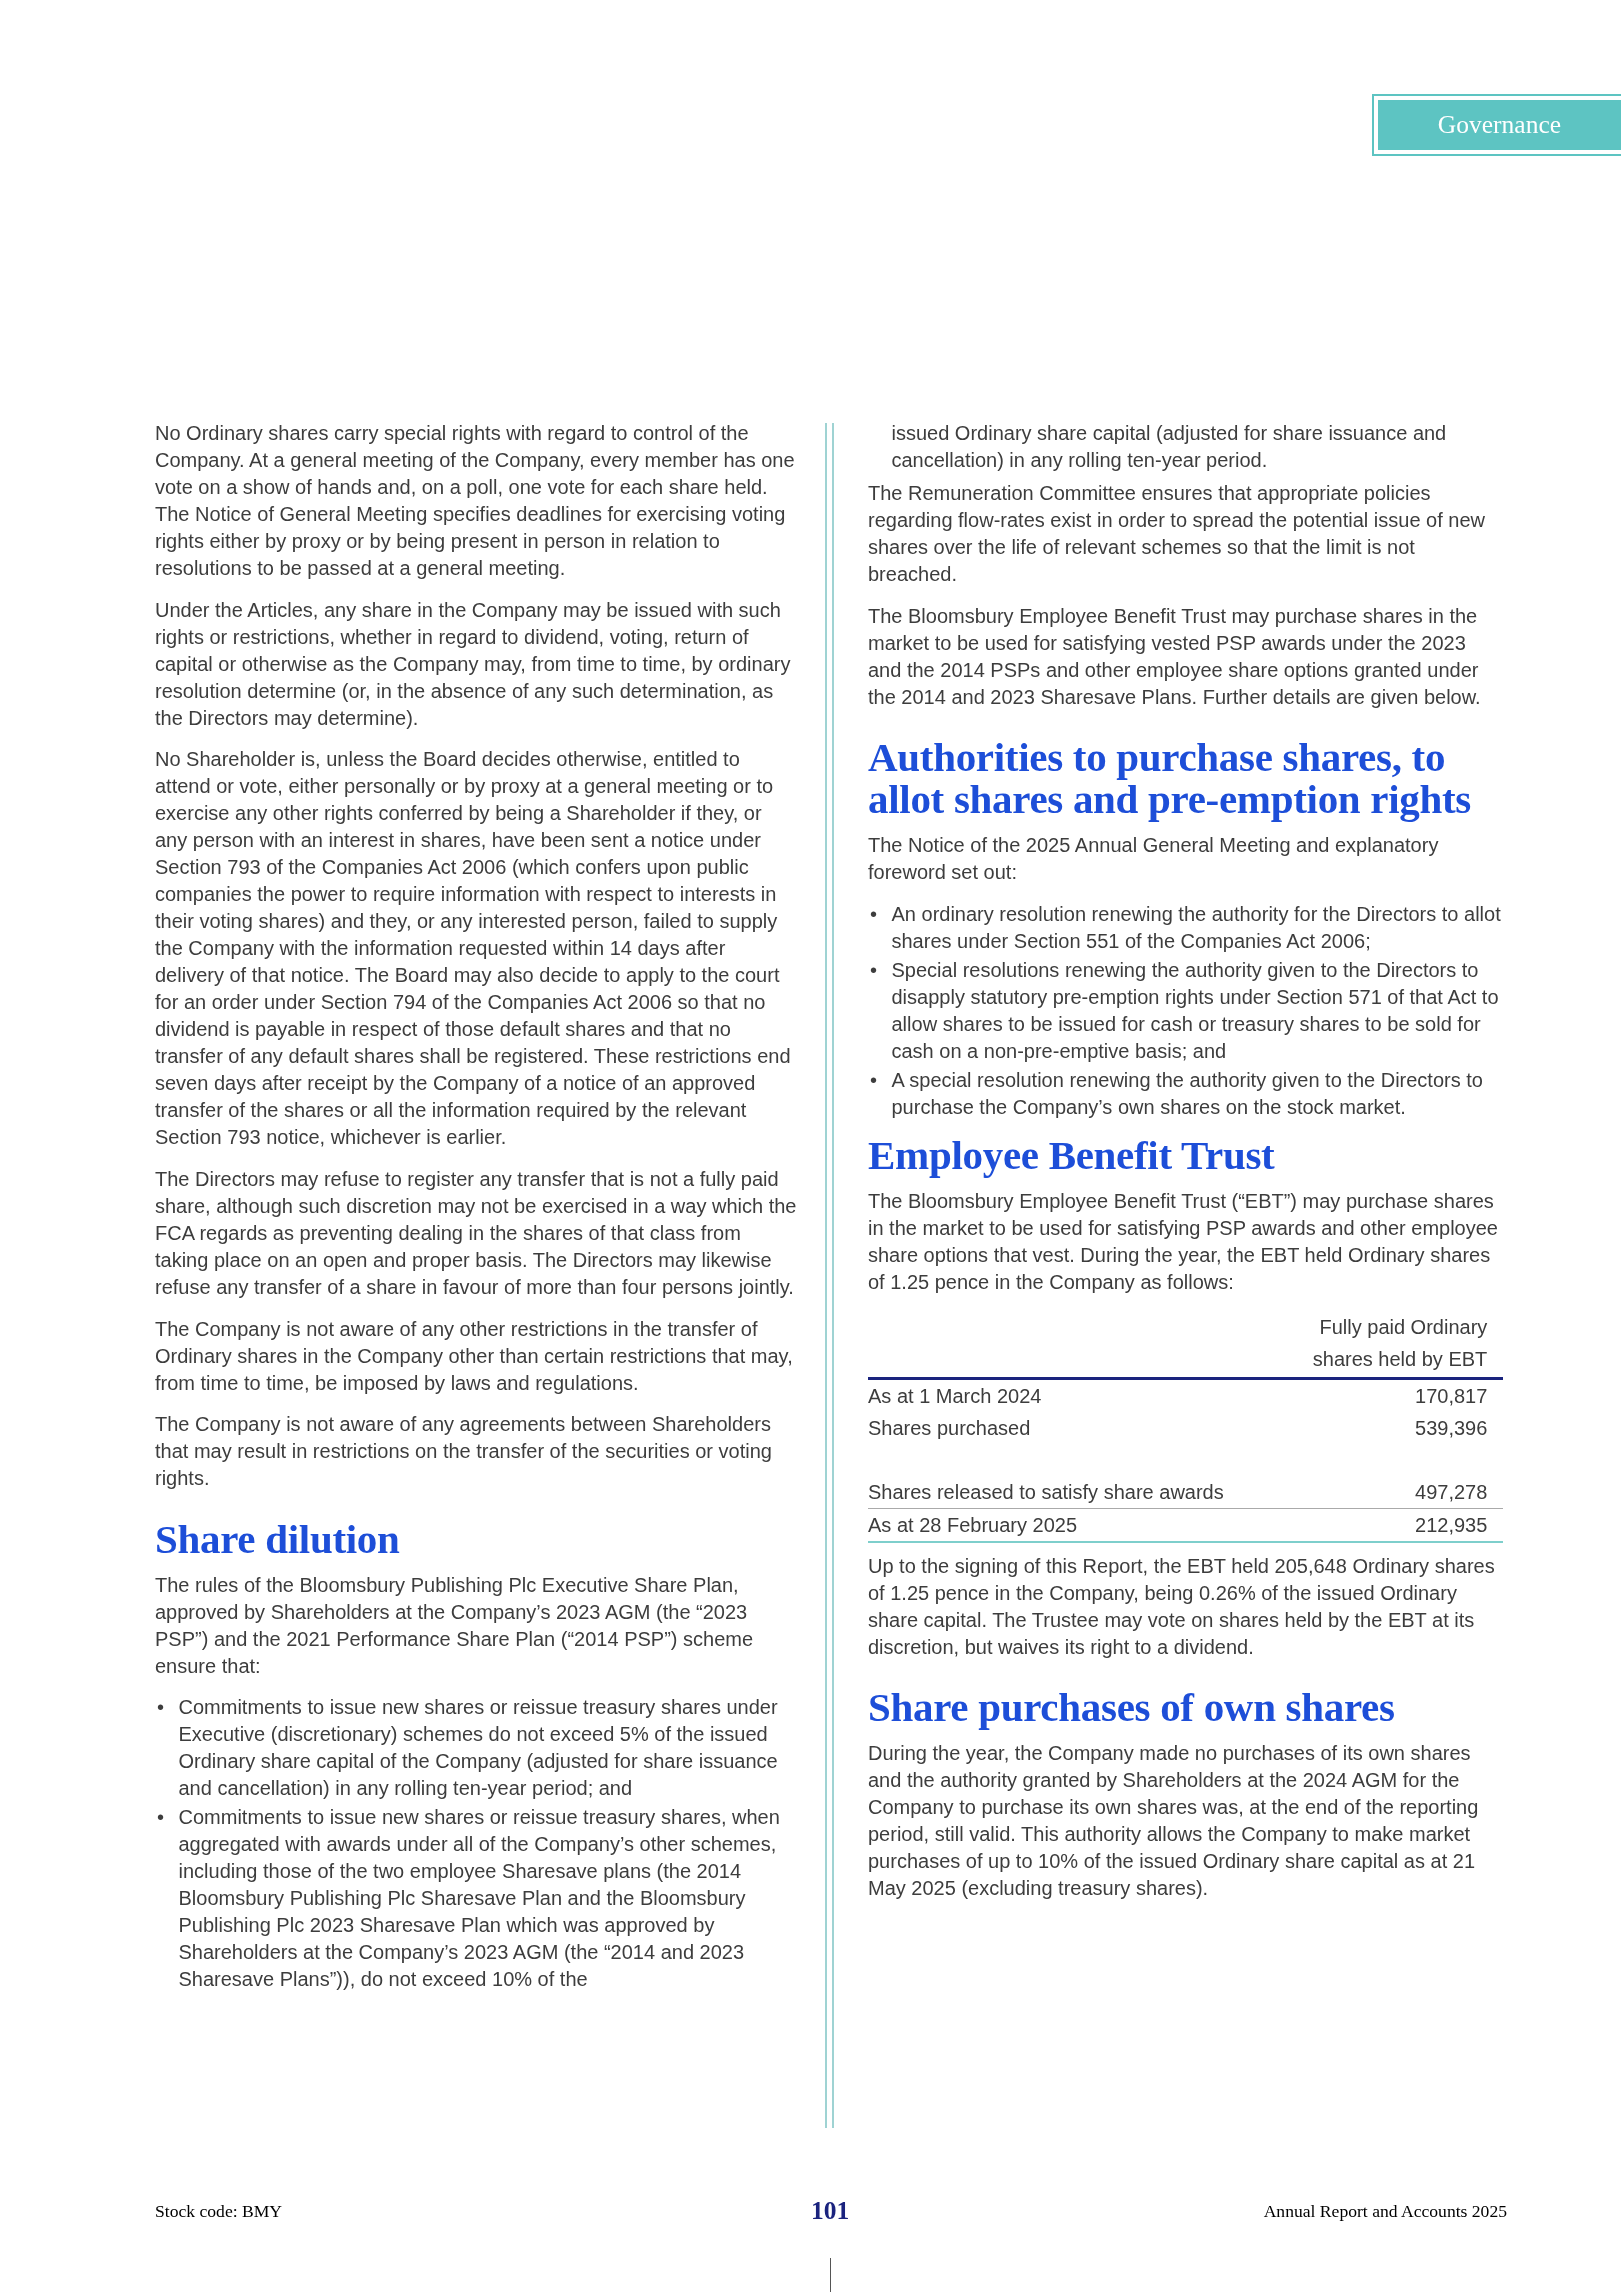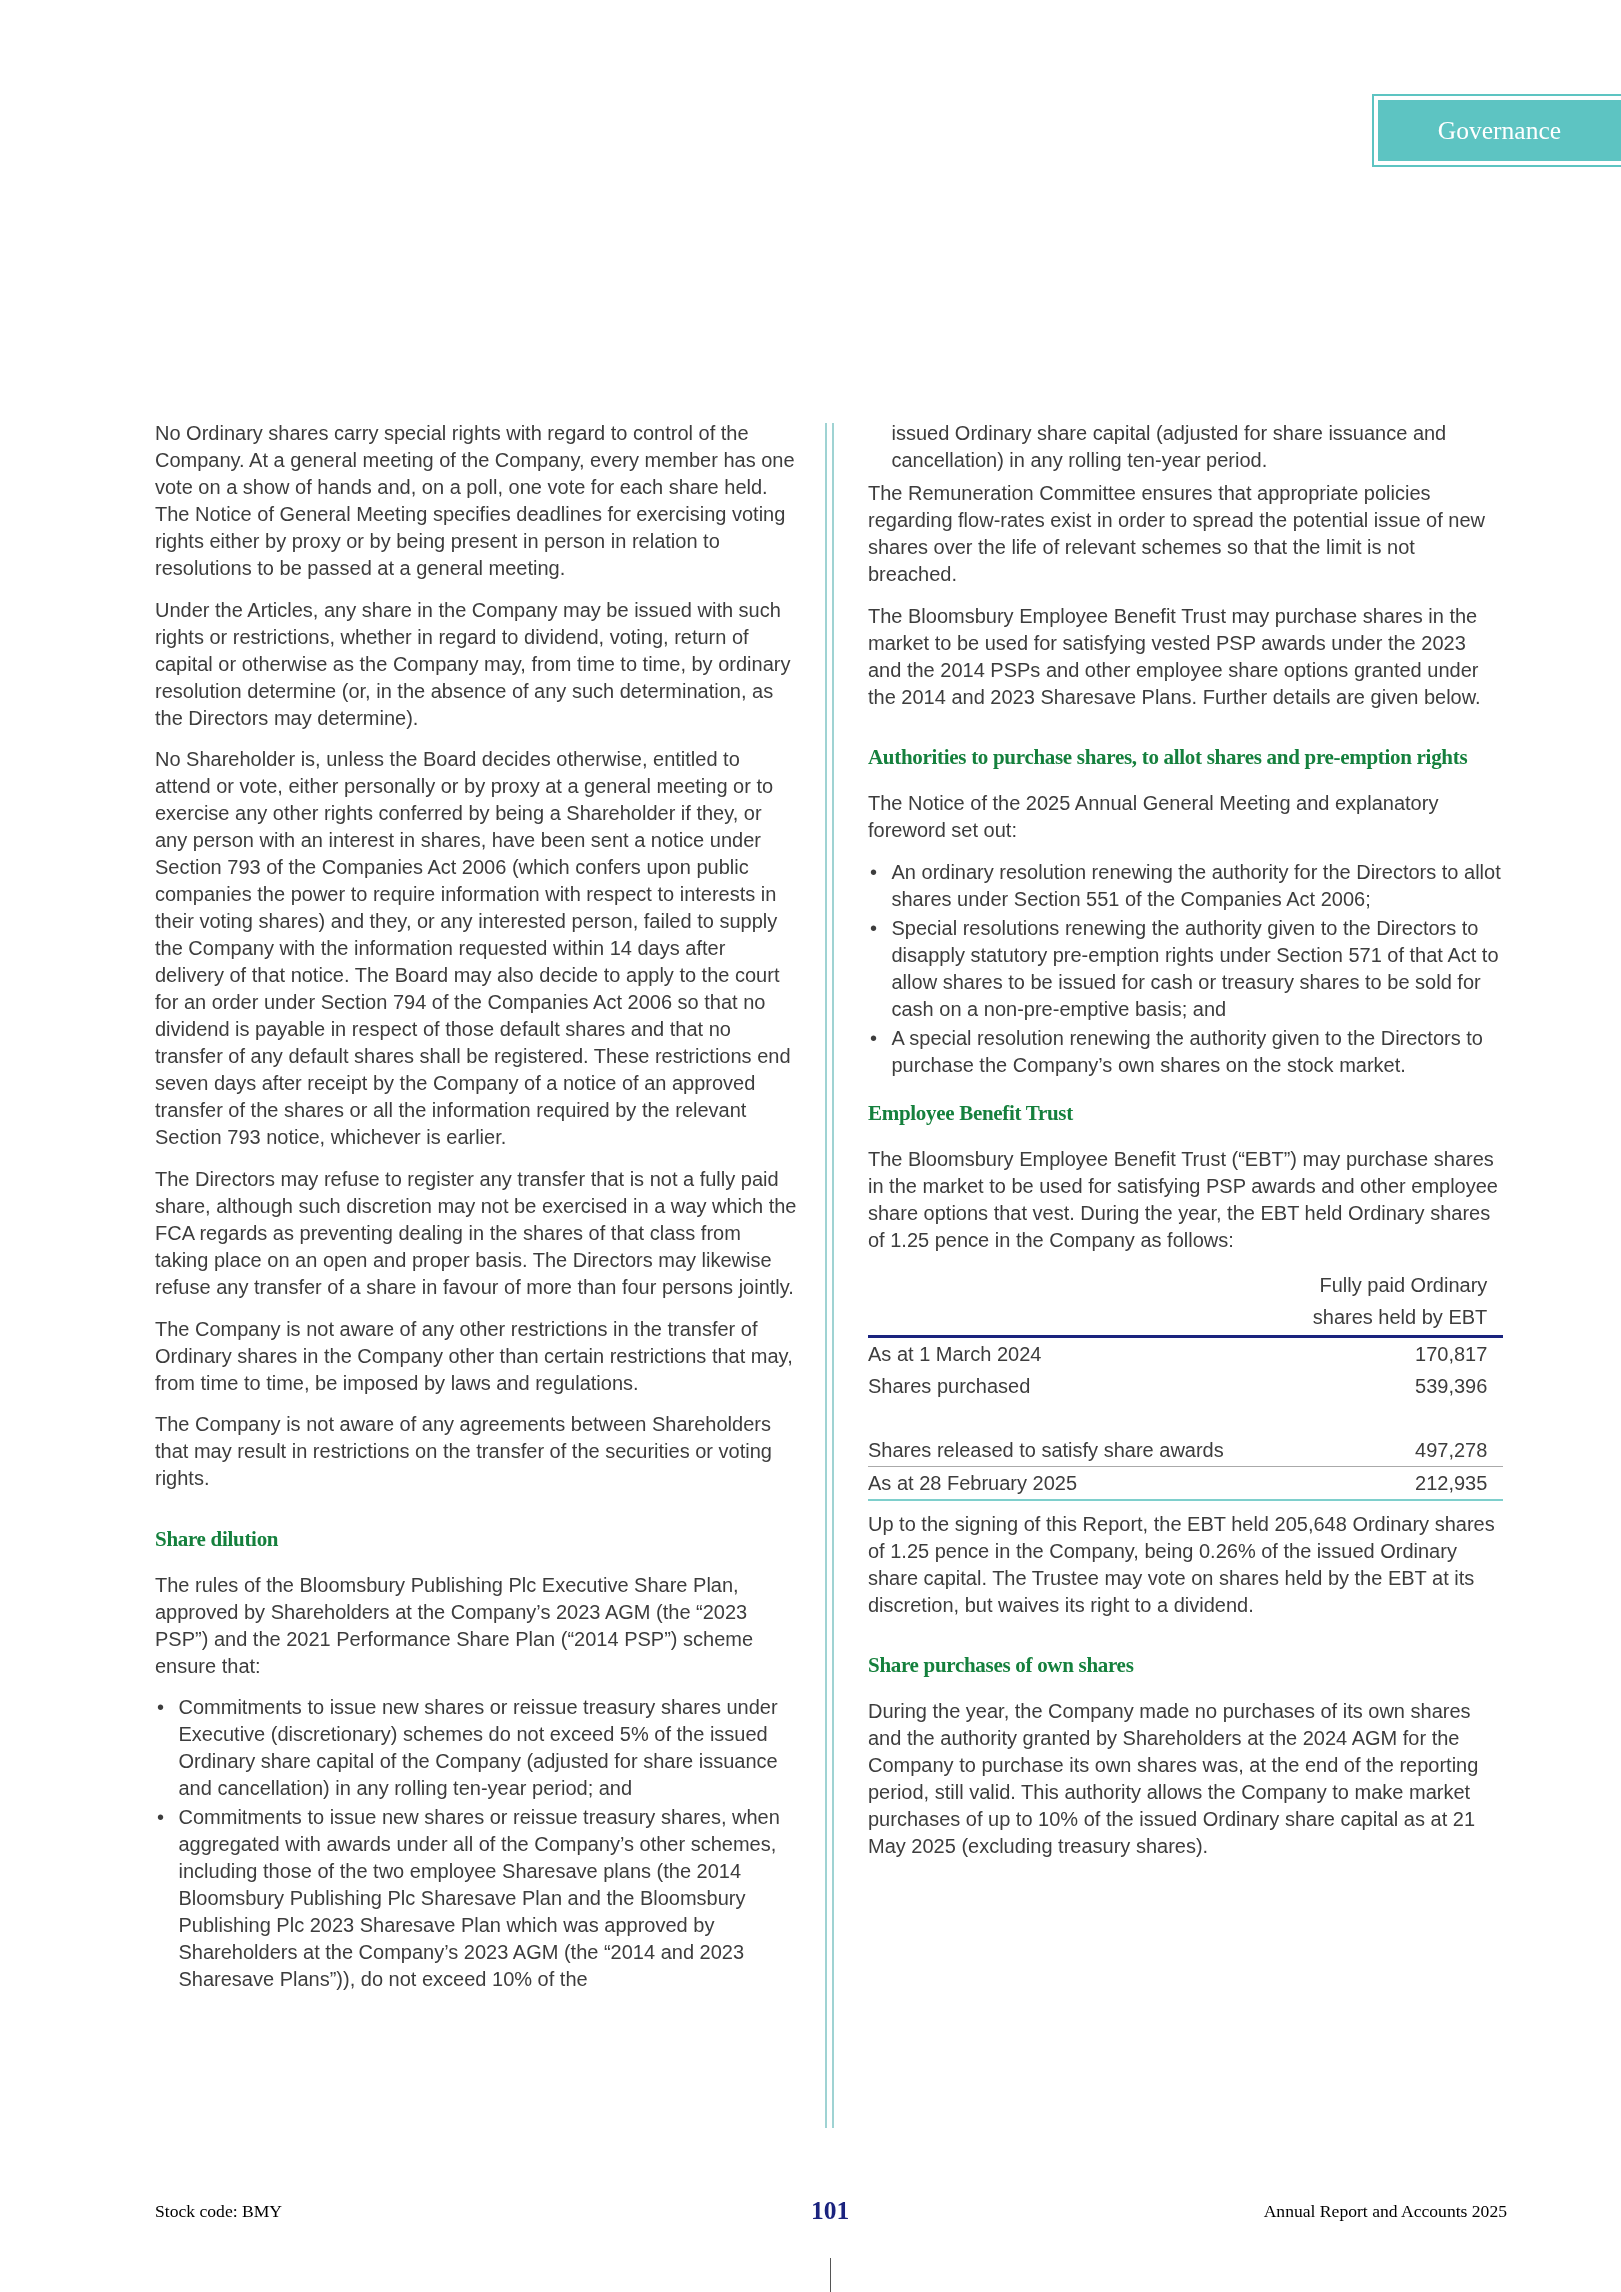--- a/index.html
+++ b/index.html
@@ -1,31 +1,31 @@
 <!DOCTYPE html>
 <html><head>
   <meta charset="utf-8">
   <style>
     html, body { margin: 0; padding: 0; background: #ffffff; }
     body { width: 1621px; height: 2293px; position: relative; overflow: hidden; font-family: "Liberation Sans", sans-serif; color: #3a3a3a; }
 
-    .section-tab { position: absolute; left: 1372px; top: 94px; width: 249px; height: 73px; border: 2px solid #5dc4c2; border-right: none; box-sizing: border-box; padding: 3.9px 0 3.9px 3.9px; }
+    .section-tab { position: absolute; left: 1372px; top: 94px; width: 249px; height: 62px; border: 2px solid #5dc4c2; border-right: none; box-sizing: border-box; padding: 3.9px 0 3.9px 3.9px; }
     .section-tab-inner { width: 100%; height: 100%; background: #5dc4c2; color: #ffffff; font-family: "Liberation Serif", serif; font-size: 25.5px; display: flex; align-items: center; justify-content: center; }
 
     .col { position: absolute; top: 420px; font-size: 20px; line-height: 27px; color: #3d3d3d; }
     .col-left { left: 155px; width: 643px; }
     .col-right { left: 868px; width: 635px; }
 
     .divider { position: absolute; left: 825px; top: 423px; height: 1705px; width: 9.8px; }
     .divider::before, .divider::after { content: ""; position: absolute; top: 0; bottom: 0; width: 2px; background: #9fd3d3; }
     .divider::before { left: 0; }
     .divider::after { left: 6.9px; }
 
     p { margin: 0 0 14.7px 0; }
-    h2 { font-family: "Liberation Serif", serif; color: #15803d; font-weight: bold; font-size: 21px; line-height: 42px; margin: 25.5px 0 11.8px 0; letter-spacing: -0.3px; }
+    h2 { font-family: "Liberation Serif", serif; color: #1d4ed8; font-weight: bold; font-size: 41px; line-height: 42px; margin: 25.5px 0 11.8px 0; letter-spacing: -0.3px; }
 
     ul.bullets { list-style: none; margin: 0 0 13.7px 0; padding: 0; }
     ul.bullets li { position: relative; padding-left: 23.5px; margin-bottom: 2px; }
     ul.bullets li::before { content: "\2022"; position: absolute; left: 2px; top: 0; color: #3d3d3d; }
     .cont { padding-left: 23.5px; margin-bottom: 6px; }
 
     table.ebt { width: 100%; border-collapse: collapse; margin: 13.7px 0 9.8px 0; font-size: 20px; }
     table.ebt th { font-weight: normal; text-align: right; padding: 0 15.7px 2px 0; line-height: 32px; }
     table.ebt thead tr { border-bottom: 3.9px solid #1a237e; }
     table.ebt td { padding: 0; line-height: 32px; }

